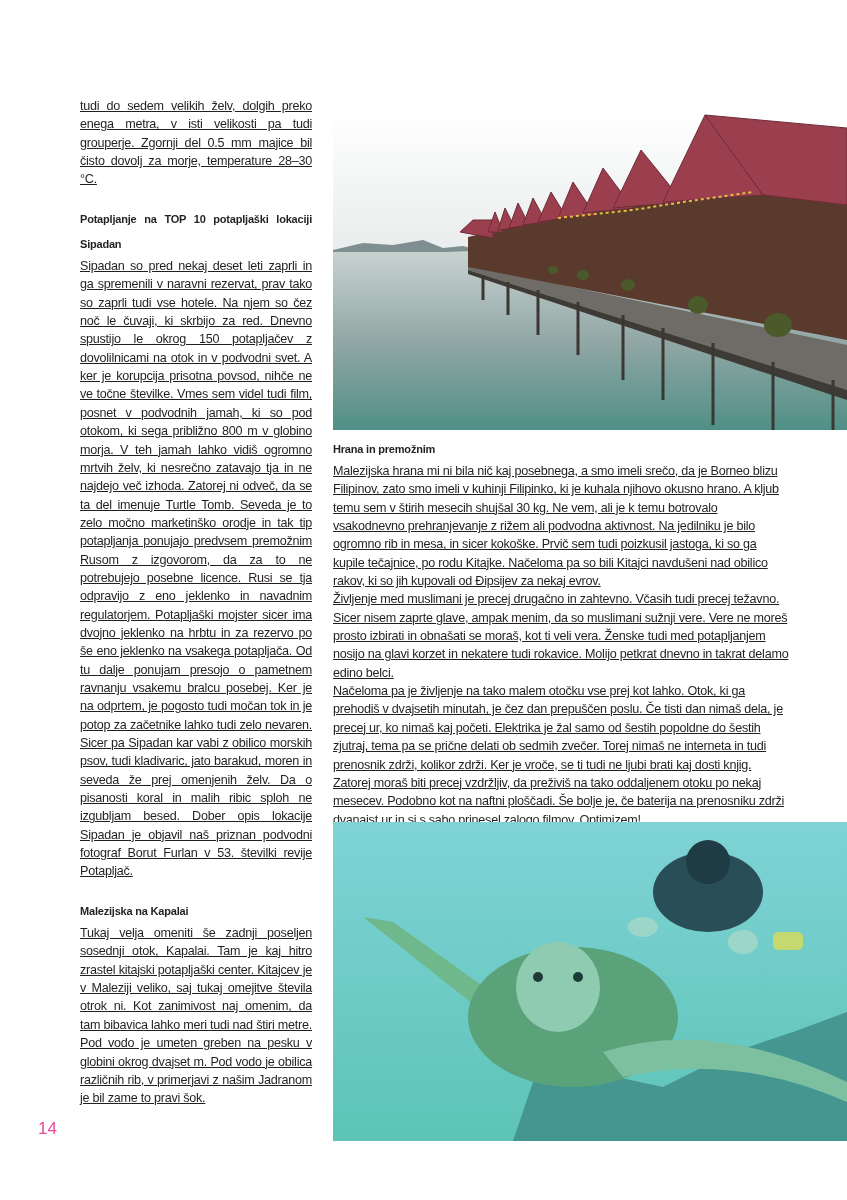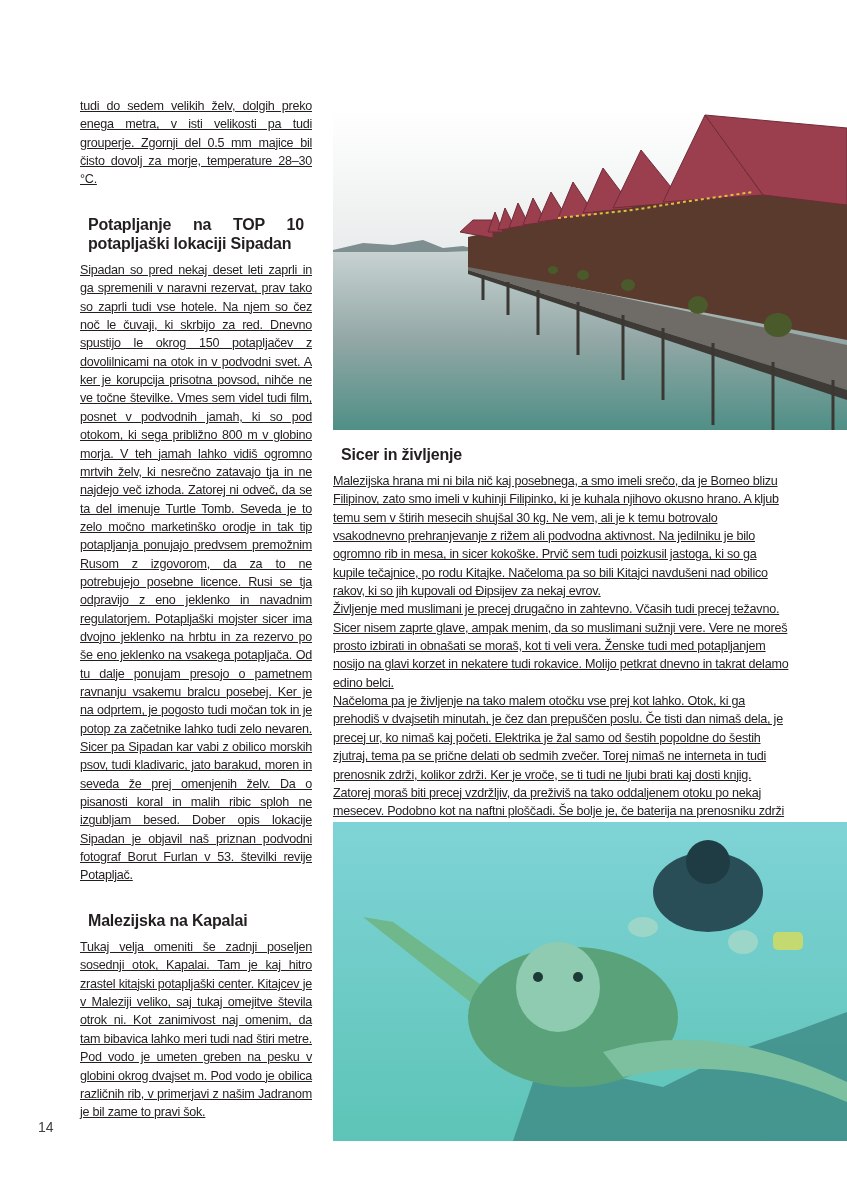--- a/index.html
+++ b/index.html
@@ -7,31 +7,31 @@
       width: 847px; height: 1200px; position: relative; overflow: hidden;
       font-family: "Liberation Sans", sans-serif; color: #231f20;
     }
     .col-left {
       position: absolute; left: 80px; top: 97px; width: 232px;
       font-size: 12.6px; line-height: 18.35px; letter-spacing: -0.25px;
       text-align: justify;
     }
     .col-left p, .col-right p { margin: 0; text-decoration: underline; }
     .col-left h3, .col-right h3 {
-      margin: 8px; font-size: 16px; line-height: 19px; font-weight: bold;
+      margin: 0; font-size: 11px; line-height: 25px; font-weight: bold;
       letter-spacing: -0.2px;
     }
     .gap { height: 18.35px; }
     .col-right {
       position: absolute; left: 333px; top: 437px; width: 458px;
       font-size: 12.6px; line-height: 18.35px; letter-spacing: -0.25px;
     }
     .page-number {
-      position: absolute; left: 38px; top: 1119px; font-size: 14px;
-      color: #404040; font-weight: normal;
+      position: absolute; left: 38px; top: 1119px; font-size: 17px;
+      color: #ec4899; font-weight: normal;
     }
     .photo {
       position: absolute; overflow: hidden;
     }
     #photo-huts { left: 333px; top: 110px; width: 514px; height: 320px; }
     #photo-turtle { left: 333px; top: 822px; width: 514px; height: 319px; }
     .photo svg { display: block; width: 100%; height: 100%; }
   </style>
 </head>
 <body>
@@ -102,21 +102,21 @@
       <ellipse cx="295" cy="175" rx="7" ry="6"></ellipse>
       <ellipse cx="365" cy="195" rx="10" ry="9"></ellipse>
       <ellipse cx="445" cy="215" rx="14" ry="12"></ellipse>
     </g>
 
     <polyline points="225,108 300,100 350,92 420,82" fill="none" stroke="#e0c040" stroke-width="2" stroke-dasharray="3 3"></polyline>
   </svg>
 </div>
 
 <div class="col-right">
-  <h3>Sicer in življenje</h3>
+  <h3>Hrana in premožnim</h3>
   <p>Malezijska hrana mi ni bila nič kaj posebnega, a smo imeli srečo, da je Borneo blizu Filipinov, zato smo imeli v kuhinji Filipinko, ki je kuhala njihovo okusno hrano. A kljub temu sem v štirih mesecih shujšal 30 kg. Ne vem, ali je k temu botrovalo vsakodnevno prehranjevanje z rižem ali podvodna aktivnost. Na jedilniku je bilo ogromno rib in mesa, in sicer kokoške. Prvič sem tudi poizkusil jastoga, ki so ga kupile tečajnice, po rodu Kitajke. Načeloma pa so bili Kitajci navdušeni nad obilico rakov, ki so jih kupovali od Đipsijev za nekaj evrov.</p>
   <p>Življenje med muslimani je precej drugačno in zahtevno. Včasih tudi precej težavno. Sicer nisem zaprte glave, ampak menim, da so muslimani sužnji vere. Vere ne moreš prosto izbirati in obnašati se moraš, kot ti veli vera. Ženske tudi med potapljanjem nosijo na glavi korzet in nekatere tudi rokavice. Molijo petkrat dnevno in takrat delamo edino belci.</p>
   <p>Načeloma pa je življenje na tako malem otočku vse prej kot lahko. Otok, ki ga prehodiš v dvajsetih minutah, je čez dan prepuščen poslu. Če tisti dan nimaš dela, je precej ur, ko nimaš kaj početi. Elektrika je žal samo od šestih popoldne do šestih zjutraj, tema pa se prične delati ob sedmih zvečer. Torej nimaš ne interneta in tudi prenosnik zdrži, kolikor zdrži. Ker je vroče, se ti tudi ne ljubi brati kaj dosti knjig. Zatorej moraš biti precej vzdržljiv, da preživiš na tako oddaljenem otoku po nekaj mesecev. Podobno kot na naftni ploščadi. Še bolje je, če baterija na prenosniku zdrži dvanajst ur in si s sabo prinesel zalogo filmov. Optimizem!</p>
 </div>
 
 <div class="photo" id="photo-turtle">
   <svg viewBox="0 0 514 319" preserveAspectRatio="none">
     <defs>
       <linearGradient id="water" x1="0" y1="0" x2="0" y2="1">
         <stop offset="0" stop-color="#7fd3d6"></stop>

